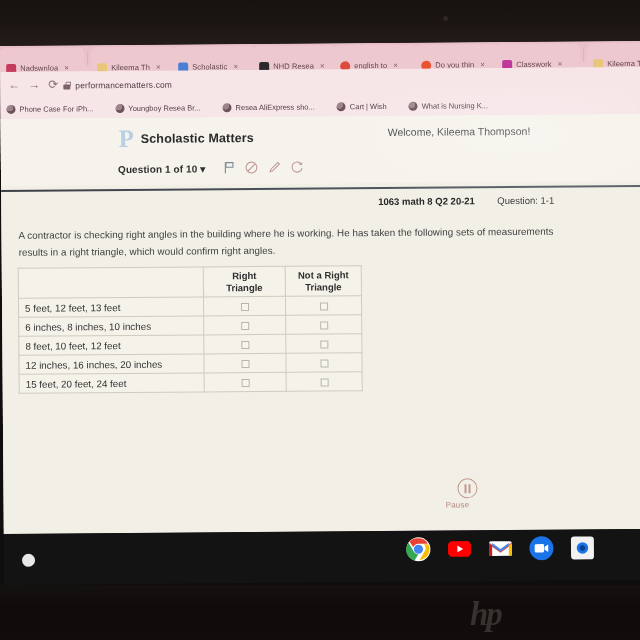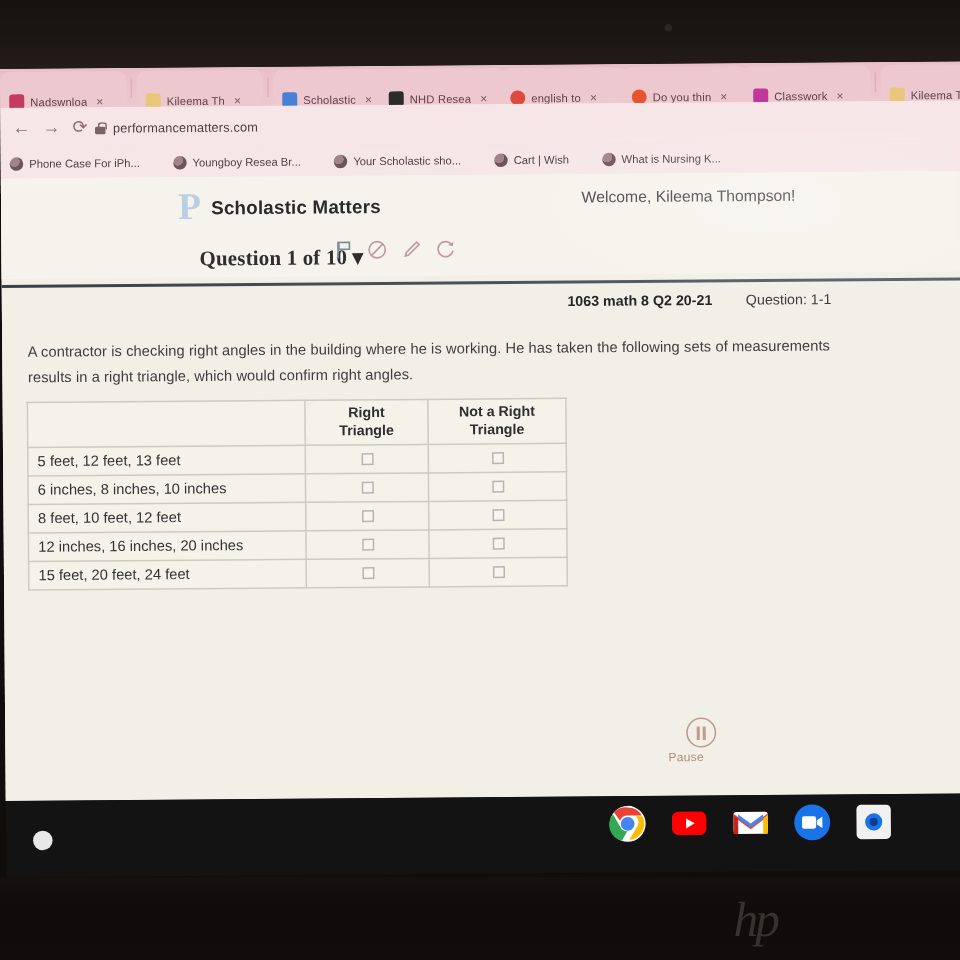--- a/index.html
+++ b/index.html
@@ -10,34 +10,34 @@
 
   
   .bezel-top { position:absolute; left:0; top:0; width:640px; height:46px;
     background:linear-gradient(180deg,#17120f 0%, #1d1714 60%, #241c18 100%); }
   .webcam { position:absolute; left:443px; top:16px; width:5px; height:5px; border-radius:50%;
     background:#2e2622; box-shadow:-16px 2px 0 -2px #241d19; }
   .bezel-bottom { position:absolute; left:0; top:585px; width:640px; height:55px;
     background:linear-gradient(180deg,#15110f 0%, #0f0c0b 40%, #100d0c 100%); }
   .hp-logo { position:absolute; left:470px; top:595px; width:48px; height:38px;
     color:#3c3531; font-family:"Liberation Serif", serif; font-style:italic;
-    font-size:33px; letter-spacing:-2px; font-weight:400; line-height:38px; text-align:right;
+    font-size:33px; letter-spacing:-2px; font-weight:700; line-height:38px; text-align:left;
     opacity:.92; }
 
   
   .screen { position:absolute; left:0px; top:46px; width:640px; height:539px;
     overflow:hidden; transform:rotate(-0.45deg); transform-origin:0 0; }
 
   
   .browser { position:absolute; left:-4px; top:0px; width:660px; height:488px;
     background:#f3dfe2; }
 
   .tabstrip { position:absolute; left:0; top:0; width:660px; height:26px;
     background:linear-gradient(180deg,#e9bfc7 0%, #edc8ce 100%); }
-  .tab { position:absolute; top:2px; height:24px; display:flex; align-items:center;
+  .tab { position:absolute; top:2px; height:24px; display:flex; 
     gap:4px; padding:16px 4px 0 6px; border-radius:6px 6px 0 0; }
   .tab.inactive { background:#eec8cf; }
   .tab .favi { width:10px; height:10px; border-radius:2px; flex:0 0 auto; }
   .tab .ttl { font-size:7.5px; color:#5d4349; white-space:nowrap; overflow:hidden;
     text-overflow:clip; letter-spacing:.1px; }
   .tab .tx { font-size:8px; color:#7a5a60; margin-left:2px; }
   .tabsep { position:absolute; top:7px; width:1px; height:13px; background:#dbb2ba; }
 
   .navbar { position:absolute; left:0; top:26px; width:660px; height:27px;
     background:#f6e6e8; }
@@ -64,41 +64,41 @@
   .app-header { position:absolute; left:0; top:0; width:660px; height:40px;
     background:#f6f3ec; }
   .pm-logo { position:absolute; left:124px; top:10px; width:17px; height:22px;
     color:#b9cfe2; font-family:"Liberation Serif", serif; font-weight:700; font-size:25px;
     line-height:22px; }
   .pm-name { position:absolute; left:146px; top:14px; font-size:12.5px; font-weight:700;
     color:#2a2a2a; letter-spacing:.15px; }
   .welcome { position:absolute; left:393px; top:10px; font-size:10.5px; color:#4a4a4a; }
 
   .qbar { position:absolute; left:0; top:40px; width:660px; height:27px; background:#f6f3ec; }
-  .qsel { position:absolute; left:138px; top:46px; font-size:14px; font-weight:700;
-    color:#2f2f2f; letter-spacing:.1px;font-family:Liberation Serif, serif; }
+  .qsel { position:absolute; left:123px; top:46px; font-size:10px; font-weight:700;
+    color:#2f2f2f; letter-spacing:.1px; }
   .icons { position:absolute; left:229px; top:43px; display:flex; gap:10px; align-items:center; }
   .hr-dark { position:absolute; left:0; top:71px; width:660px; height:2px;
     background:linear-gradient(90deg,#3a3f46 0%, #4a5058 45%, #5e646c 100%); }
 
   .qid { position:absolute; left:383px; top:80px; font-size:9.5px; font-weight:700; color:#252525; }
   .qnum { position:absolute; left:502px; top:80px; font-size:9.5px; color:#3b3b3b; }
 
   .qtext { position:absolute; left:23px; top:108px; width:660px; font-size:9.8px;
     color:#3e3e3e; line-height:17px; letter-spacing:.05px; white-space:nowrap; }
   .qtext .l2 { display:block; }
 
   
   .tbl { position:absolute; left:22px; top:149px; border-collapse:collapse; }
   .tbl td, .tbl th { border:1px solid #cfcbc2; background:#f5f2ea; padding:0; }
   .tbl th { height:30px; font-size:9.5px; font-weight:700; color:#2e2e2e; line-height:12px; }
   .tbl td.lbl { height:18px; padding-left:6px; font-size:9.8px; color:#333;
     text-align:left; white-space:nowrap; }
   .tbl td.ck { text-align:center; vertical-align:middle; }
-  .col-a { width:185px; } .col-b { width:82px;border-radius:10px; } .col-c { width:92px; }
+  .col-a { width:185px; } .col-b { width:82px;border-radius:10px; } .col-c { width:76px; }
   .cbx { display:inline-block; width:8px; height:8px; border:1px solid #b9b5ac;
     background:#f7f5ef; }
 
   .pause { position:absolute; left:448px; top:363px; width:44px; }
   .pause-ico { width:20px; height:20px; border:1.3px solid #c09a8e; border-radius:50%;
     margin:0 auto; position:relative; }
   .pause-ico:before, .pause-ico:after { content:''; position:absolute; top:4.5px;
     width:2px; height:9px; background:#c09a8e; }
   .pause-ico:before { left:6px; } .pause-ico:after { right:6px; }
   .pause-lbl { font-size:8px; color:#b4887c; margin-top:2px; letter-spacing:.2px; }
@@ -133,21 +133,21 @@
           <span class="ttl">Nadswnloa</span>
           <span class="tx">×</span>
         </div>
         <div class="tabsep" style="left:91px;"></div>
         <div class="tab inactive" style="left:95px;width:84px;">
           <span class="favi" style="background:#e8c77a"></span>
           <span class="ttl">Kileema Th</span>
           <span class="tx">×</span>
         </div>
         <div class="tabsep" style="left:182px;"></div>
-        <div class="tab inactive" style="left:186px;width:84px;">
+        <div class="tab inactive" style="left:176px;width:84px;">
           <span class="favi" style="background:#4a7fd6"></span>
           <span class="ttl">Scholastic</span>
           <span class="tx">×</span>
         </div>
         <div class="tabsep" style="left:273px;"></div>
         <div class="tab inactive" style="left:257px;width:84px;">
           <span class="favi" style="background:#2b2b2b"></span>
           <span class="ttl">NHD Resea</span>
           <span class="tx">×</span>
         </div>
@@ -190,21 +190,21 @@
         <div class="bm" style="margin-right:22px;text-align:center;">
           <span class="bmi"></span>
           <span class="bml">Phone Case For iPh...</span>
         </div>
         <div class="bm" style="margin-right:22px;">
           <span class="bmi"></span>
           <span class="bml">Youngboy Resea Br...</span>
         </div>
         <div class="bm" style="margin-right:22px;">
           <span class="bmi"></span>
-          <span class="bml">Your Scholastic sho...</span>
+          <span class="bml">Resea AliExpress sho...</span>
         </div>
         <div class="bm" style="margin-right:22px;">
           <span class="bmi"></span>
           <span class="bml">Cart | Wish</span>
         </div>
         <div class="bm">
           <span class="bmi"></span>
           <span class="bml">What is Nursing K...</span>
         </div>
       </div>

